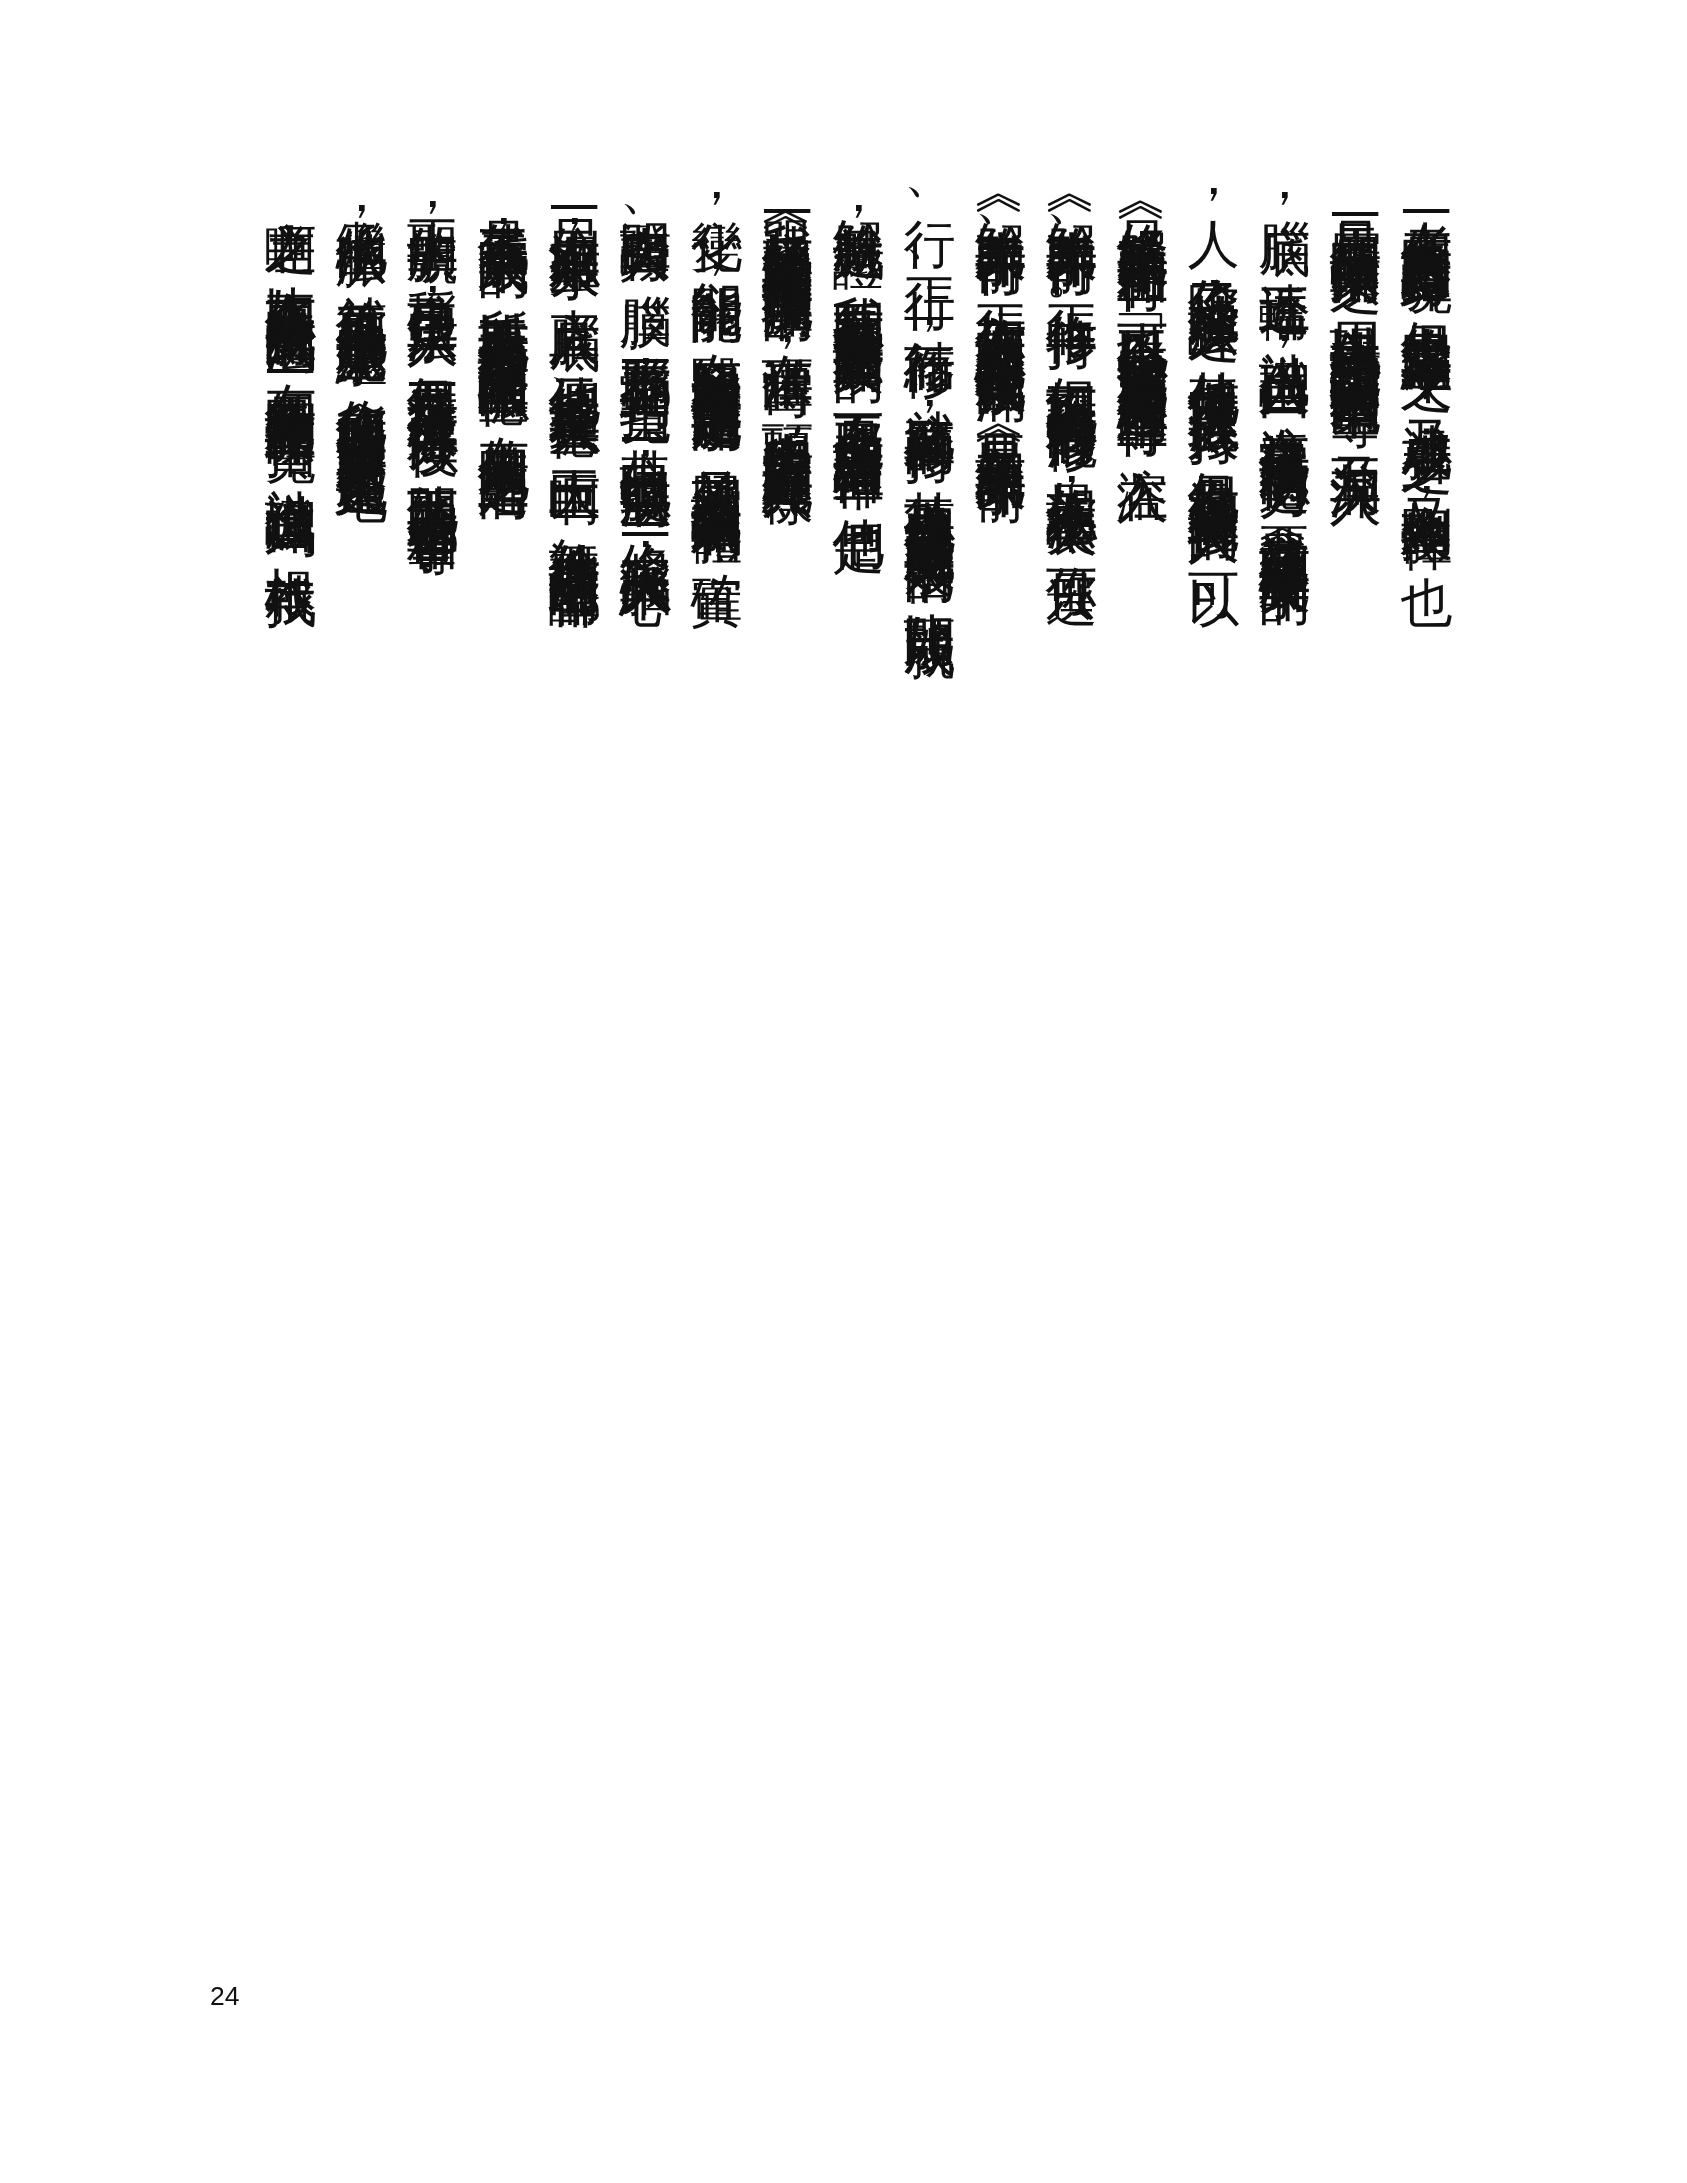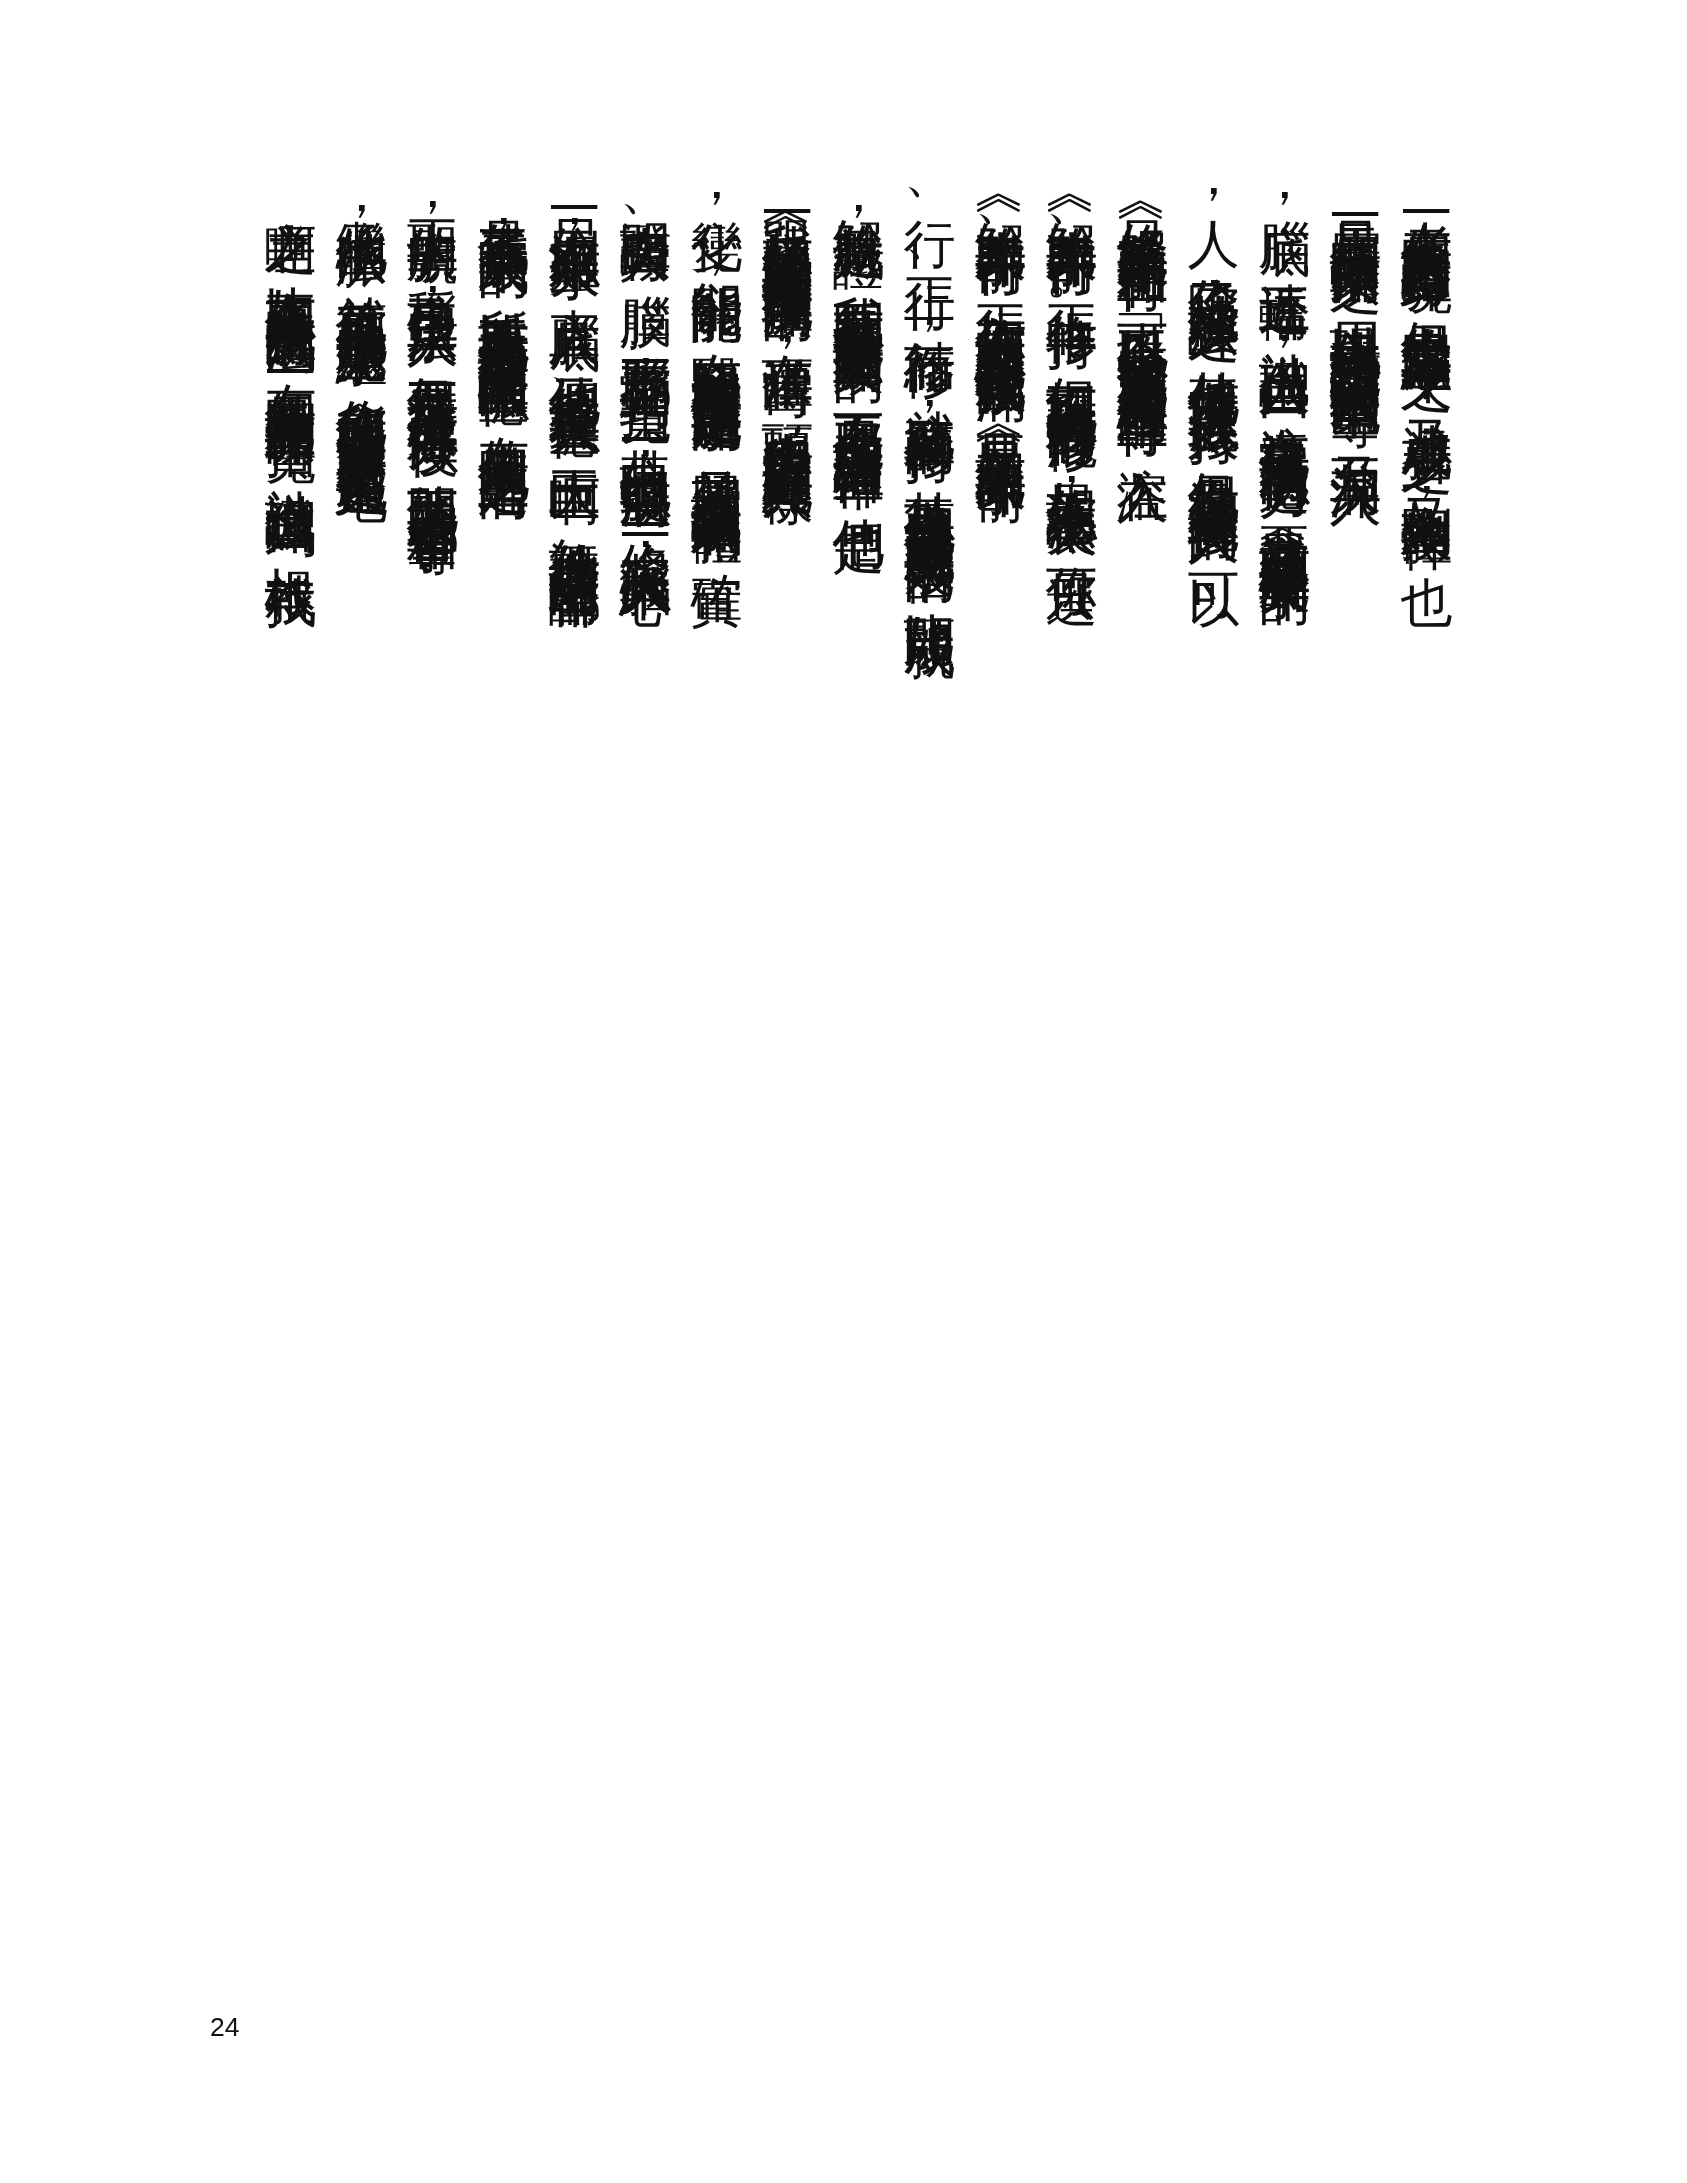--- a/index.html
+++ b/index.html
@@ -20,21 +20,20 @@
     text-orientation: upright;
   }
   .column { display:block; white-space:nowrap; }
   .page-number {
     position:absolute;
     left:210px;
     top:1981px;
     font-family: "Liberation Sans", "DejaVu Sans", sans-serif;
     font-size: 26.5px;
     color:#111;
-    margin-top:31px;
   }
 </style>
 </head>
 <body>
 
 <div class="page">
   <div class="text-block">
     <span class="column">者在一個時辰之內證到虹身境界，但是修大圓滿需經十二年之久，乃達成就者少之；又如金剛換體禪，也</span>
     <span class="column">是只需一個時辰開大樂輪門之頂，用以現代科學檢視證實頭頂開一指到二指寬的空口不等，乃至其洞深入</span>
     <span class="column">腦底，達透五輪，神識出入自由，這在常規佛法是沒有的功德道力。要注意的是已經修《解脫大手印》的</span>

